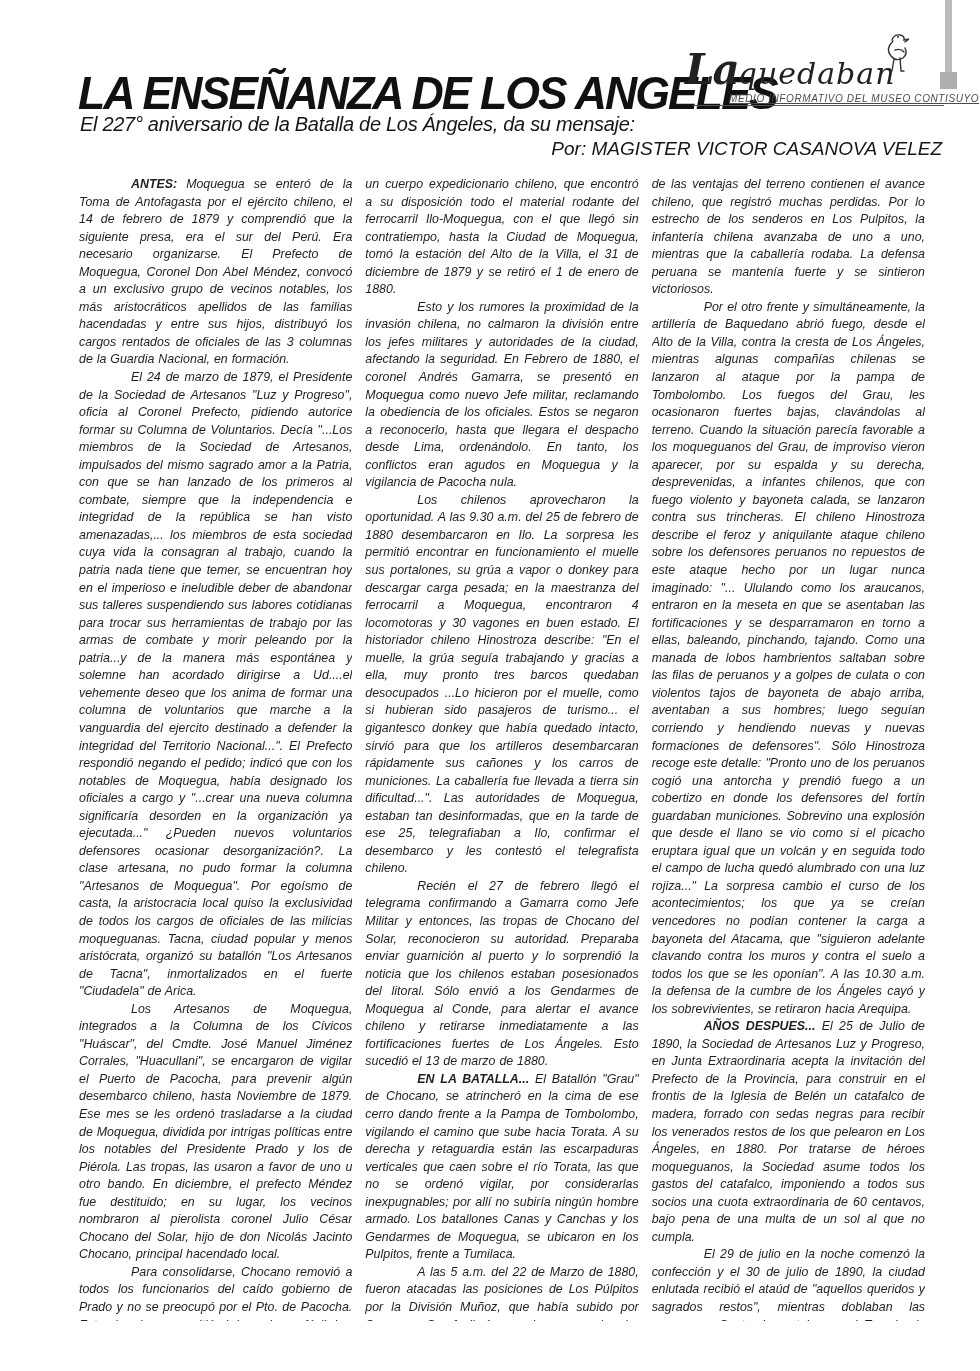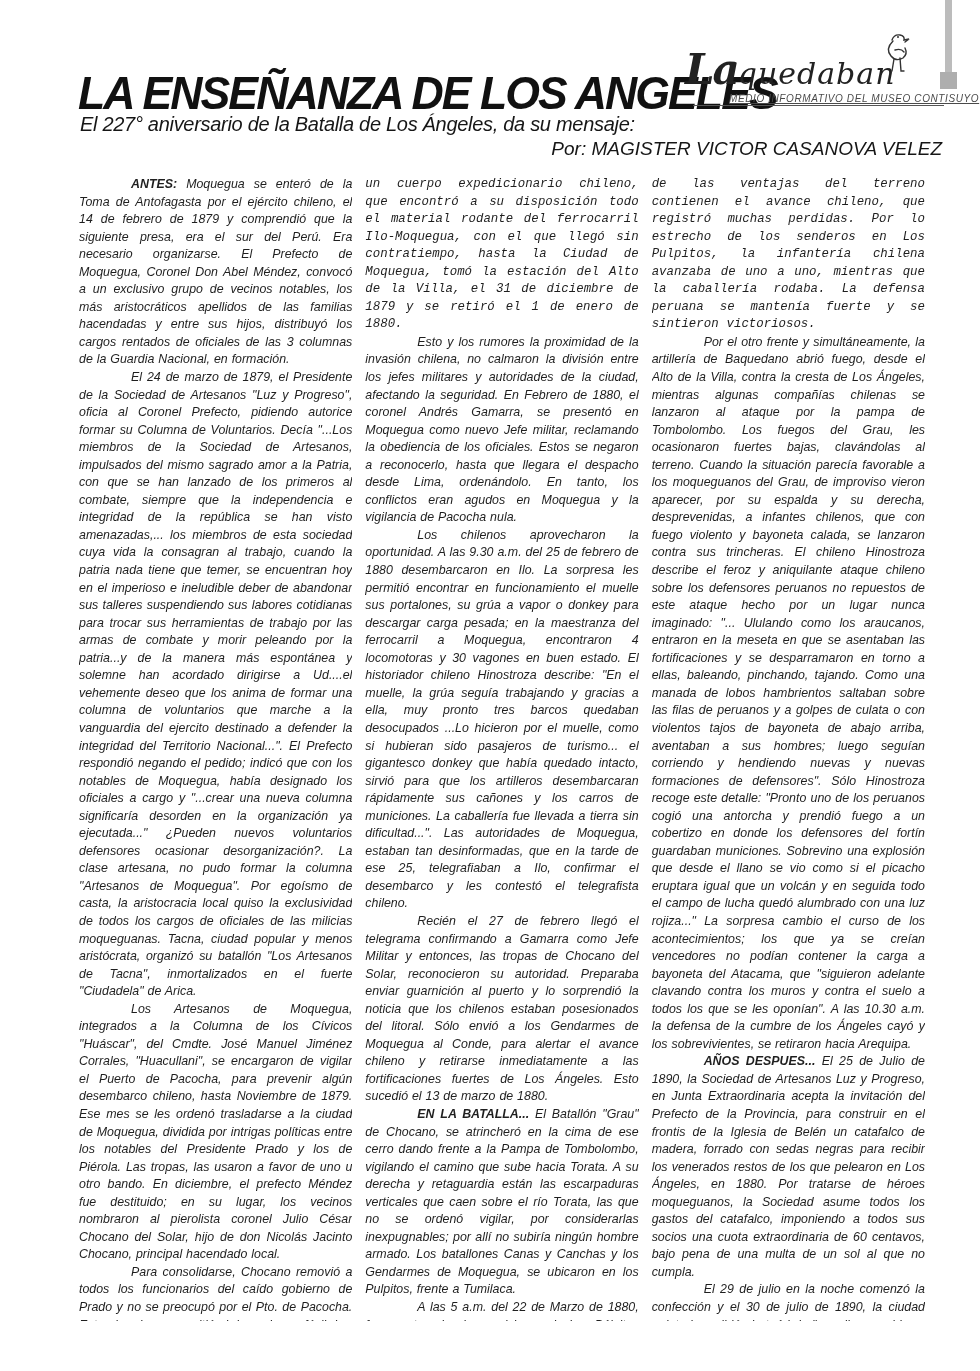--- a/index.html
+++ b/index.html
@@ -51,21 +51,21 @@
   .columns{
     position:absolute;left:79px;top:176px;width:846px;height:1145px;
     display:flex;gap:13px;
   }
   .col{flex:1 1 0;overflow:hidden;}
   .col p{
     margin:0;text-indent:52px;text-align:justify;
     font-style:italic;font-size:12.4px;line-height:17.55px;
     color:#1f1f1f;word-spacing:.5px;
   }
-  .col p.no-indent{text-indent:0;font-family:Liberation Mono, monospace;}
+  .col p.no-indent{text-indent:0;}
   .col p.gap{margin-top:0;}
   .col .lead{font-weight:bold;}
   
   .folio{position:absolute;right:0;top:1272px;width:100px;height:60px;}
   .folio-num{
     position:absolute;right:36px;top:8px;
     font-family:"DejaVu Serif",serif;font-style:italic;font-weight:bold;
     font-size:31px;color:#222;letter-spacing:1px;
   }
   .folio-rule{

